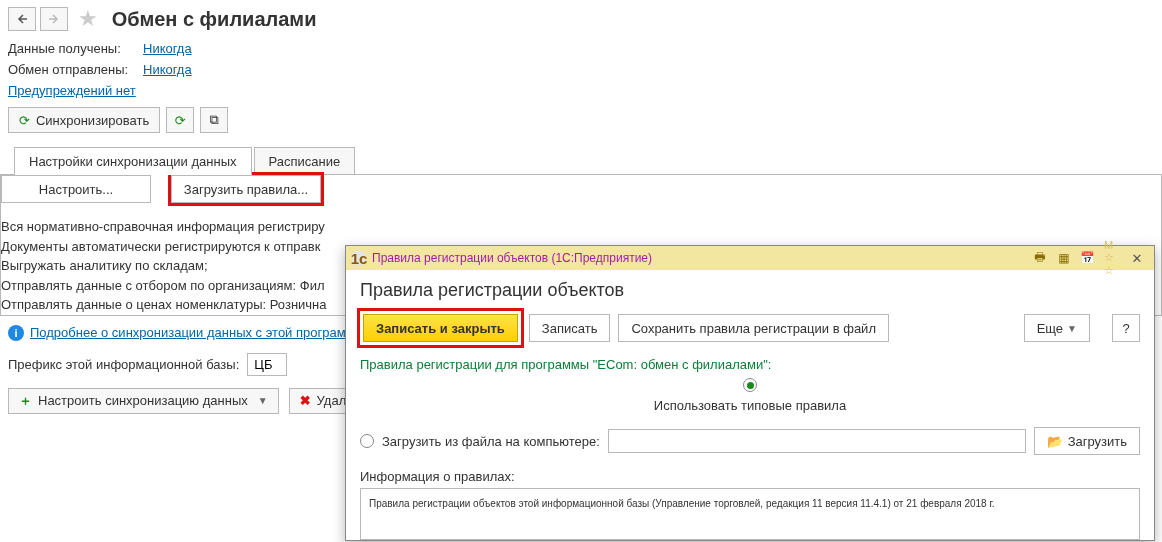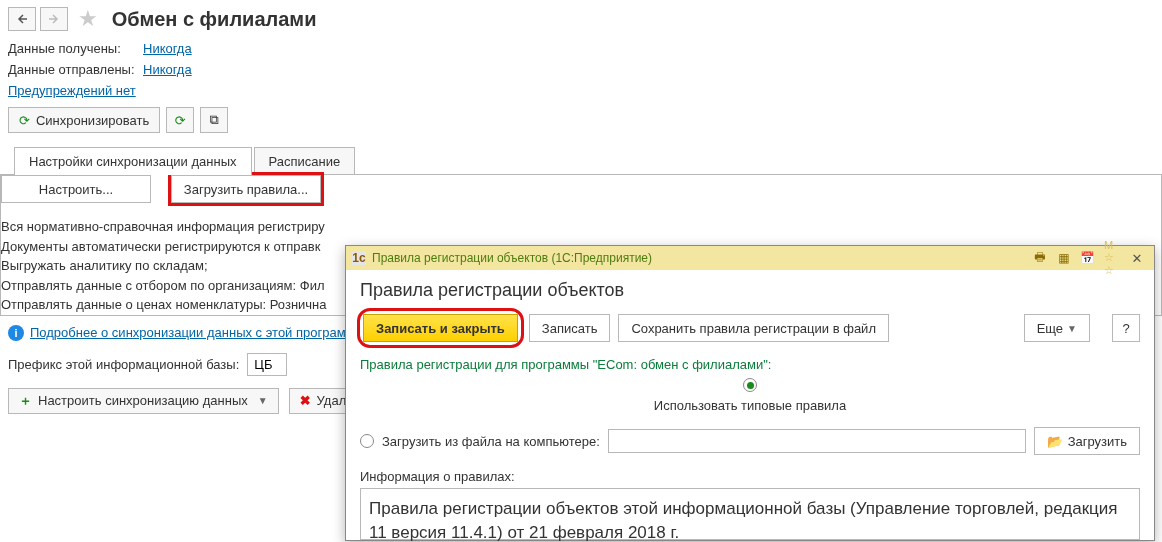--- a/index.html
+++ b/index.html
@@ -60,24 +60,24 @@
   
   .dialog {
     position: absolute; left: 345px; top: 245px; width: 810px; height: 296px;
     background: #fff; border: 1px solid #888; box-shadow: 0 4px 12px rgba(0,0,0,.3);
   }
   .dialog-titlebar {
     height: 24px; background: #f2e6a0; display: flex; align-items: center;
     padding: 0 6px; font-size: 12px; gap: 6px;
   }
   .dialog-title-icon {
-    width: 14px; height: 14px; background: #e5e5e5; border-radius: 0;
-    display: inline-flex; align-items: center; justify-content: center; font-size: 12px; font-weight: bold; color: #8a5a00;
-  }
-  .dialog-title-text { flex: 1; color: #4d7c0f; }
+    width: 14px; height: 14px; background: #e5e5e5; border-radius: 5px;
+    display: inline-flex; align-items: center; justify-content: center; font-size: 15px; font-weight: bold; color: #8a5a00;
+  }
+  .dialog-title-text { flex: 1; color: #a21caf; }
   .titlebar-icons { display: flex; gap: 8px; align-items: center; }
   .titlebar-icon { width: 16px; height: 16px; display: inline-flex; align-items: center; justify-content: center; cursor: pointer; color: #8a6d00; }
   .dialog-close { width: 22px; height: 18px; display: inline-flex; align-items: center; justify-content: center; cursor: pointer; font-size: 13px; color: #555; }
   .dialog-body { padding: 10px 14px; }
   .dialog-heading { font-size: 18px; font-weight: normal; margin-bottom: 10px; }
   .dialog-toolbar { display: flex; gap: 8px; align-items: center; }
   .btn-yellow {
     background: linear-gradient(#ffe24a, #ffd000); border: 1px solid #c7a300;
     font-weight: bold; height: 28px; padding: 0 12px;
     display: inline-flex; align-items: center; cursor: pointer;
@@ -91,21 +91,21 @@
   .radio-row { display: flex; align-items: center; gap: 6px; margin-top: 6px; flex-direction: column; }
   .radio {
     width: 14px; height: 14px; border: 1px solid #888; border-radius: 50%;
     display: inline-flex; align-items: center; justify-content: center; cursor: pointer;
   }
   .radio.checked::after { content: ''; width: 7px; height: 7px; background: #1a8a1a; border-radius: 50%; }
   .file-row { display: flex; align-items: center; gap: 8px; margin-top: 14px; }
   .file-input { flex: 1; border: 1px solid #b8b8b8; height: 24px; background: #fff; }
   .info-label2 { margin-top: 14px; font-size: 13px; }
   .info-box {
-    border: 1px solid #b8b8b8; padding: 8px; margin-top: 4px; font-size: 17px;
+    border: 1px solid #b8b8b8; padding: 8px; margin-top: 4px; font-size: 10px;
     height: 52px; line-height: 1.4;
   }
   .folder-icon { color: #d9a400; }
 </style>
 </head>
 <body>
 
 <div class="header-row">
   <div class="nav-btn">
     <svg width="12" height="12" viewBox="0 0 12 12">
@@ -119,21 +119,21 @@
   </div>
   <span class="favorite-star">★</span>
   <span class="page-title">Обмен с филиалами</span>
 </div>
 
 <div class="info-row">
   <span class="info-label">Данные получены:</span>
   <span class="link">Никогда</span>
 </div>
 <div class="info-row">
-  <span class="info-label">Данные отправлены:</span>
+  <span class="info-label">Обмен отправлены:</span>
   <span class="link">Никогда</span>
 </div>
 <div class="warning-row">
   <span class="link">Предупреждений нет</span>
 </div>
 
 <div class="toolbar">
   <div class="btn">
     <span style="color:#1a8a1a;">⟳</span>
     <span>Синхронизировать</span>
@@ -195,21 +195,21 @@
       <span class="titlebar-icon">🖶</span>
       <span class="titlebar-icon">▦</span>
       <span class="titlebar-icon">📅</span>
       <span class="titlebar-icon" style="color:#d9bf5e;font-size:11px;letter-spacing:2px;">M  ☆  ☆</span>
     </span>
     <span class="dialog-close">✕</span>
   </div>
   <div class="dialog-body">
     <div class="dialog-heading">Правила регистрации объектов</div>
     <div class="dialog-toolbar">
-      <span class="highlight-red" style="padding:3px;border-radius:10px;">
+      <span class="highlight-red" style="padding:3px;">
         <span class="btn-yellow">Записать и закрыть</span>
       </span>
       <span class="btn-plain">Записать</span>
       <span class="btn-plain">Сохранить правила регистрации в файл</span>
       <span class="dialog-toolbar-right">
         <span class="btn-plain">
           <span>Еще</span>
           <span class="dropdown-arrow">▼</span>
         </span>
         <span class="btn-plain" style="width:28px;justify-content:center;">?</span>

